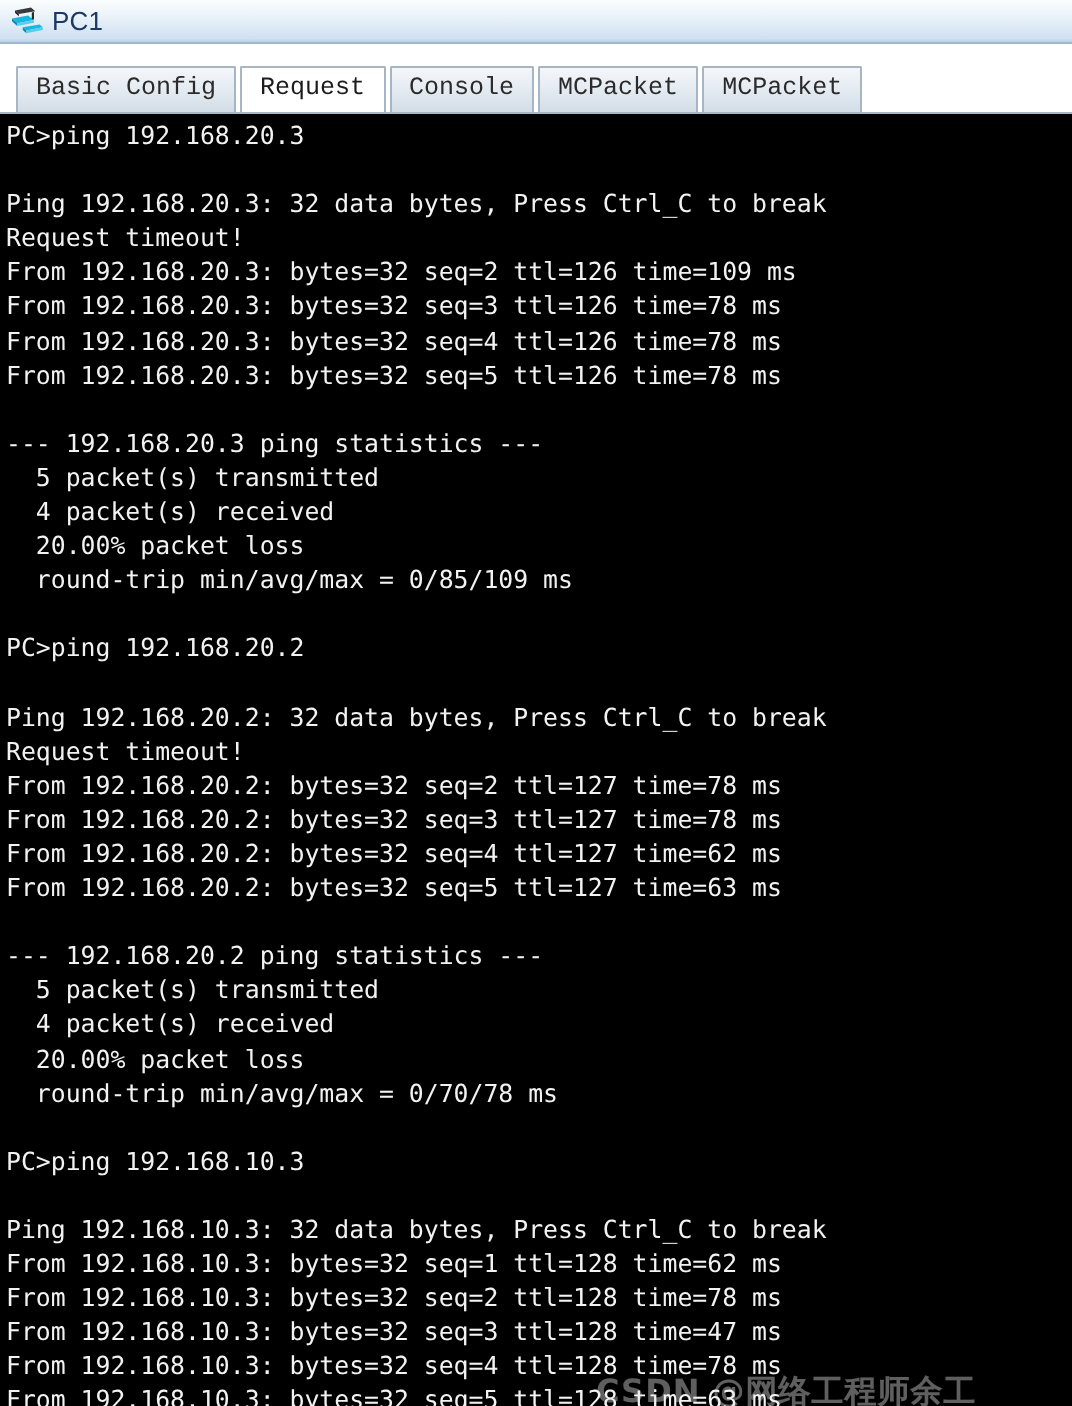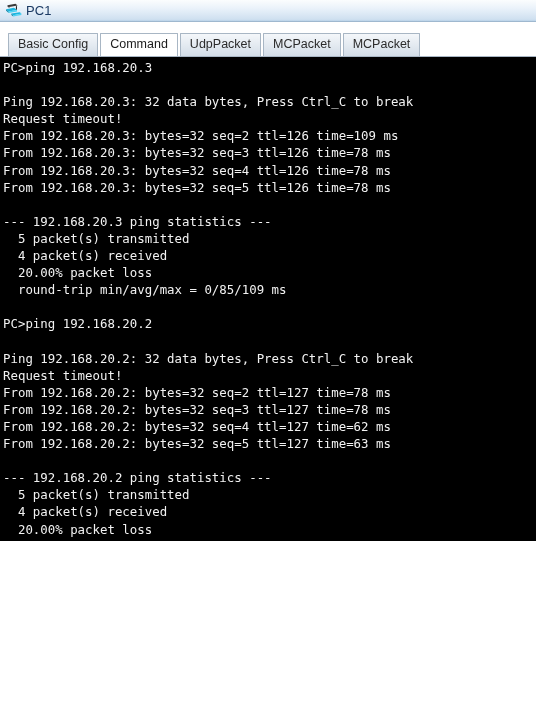--- a/index.html
+++ b/index.html
@@ -11,21 +11,21 @@
     height: 703px;
     overflow: hidden;
     background: #ffffff;
     font-family: "Liberation Sans", sans-serif;
     -webkit-font-smoothing: none;
   }
 
   #app-window {
     position: relative;
     width: 536px;
-    height: 541px;
+    height: 703px;
     background: #ffffff;
     box-sizing: border-box;
     overflow: hidden;
   }
 
   
   #title-bar {
     position: relative;
     height: 22px;
     width: 100%;
@@ -63,21 +63,21 @@
     align-items: flex-end;
     padding-left: 8px;
   }
   .tab {
     position: relative;
     height: 23px;
     line-height: 21px;
     padding: 0 9px;
     margin-right: 2px;
     box-sizing: border-box;
-    font-family: Liberation Sans, sans-serif;
+    font-family: Liberation Mono, monospace;
     font-size: 12.5px;
     color: #2b2b2b;
     white-space: nowrap;
     border: 1px solid #a8b6c4;
     border-bottom: none;
     background: linear-gradient(to bottom, #f4f7fa 0%, #e2e9f0 55%, #d3dde7 100%);
     border-radius: 1px 1px 0 0;
     cursor: default;
   }
   .tab.active {
@@ -145,22 +145,22 @@
       <path d="M6.4 10.6 L14.8 9.2 L16.4 10.6 L8.2 12.2 Z" fill="#19b6e0"></path>
       <path d="M6.4 10.6 L8.2 12.2 L8.2 13.6 L6.4 12.0 Z" fill="#0f86a8"></path>
       <path d="M8.2 12.2 L16.4 10.6 L16.4 12.0 L8.2 13.6 Z" fill="#4fd2f2"></path>
       <path d="M10.9 3.2 L12.0 3.0 L12.0 6.6 L10.9 6.8 Z" fill="#2a2a2a"></path>
     </svg>
     <span id="window-title">PC1</span>
   </div>
 
   <div id="tab-strip">
     <div class="tab">Basic Config</div>
-    <div class="tab active">Command</div>
-    <div class="tab">UdpPacket</div>
+    <div class="tab active">Request</div>
+    <div class="tab">Console</div>
     <div class="tab">MCPacket</div>
     <div class="tab">MCPacket</div>
   </div>
 
   <div id="terminal-wrap">
     <div id="terminal">
       <pre id="terminal-output">PC&gt;ping 192.168.20.3
 
 Ping 192.168.20.3: 32 data bytes, Press Ctrl_C to break
 Request timeout!

